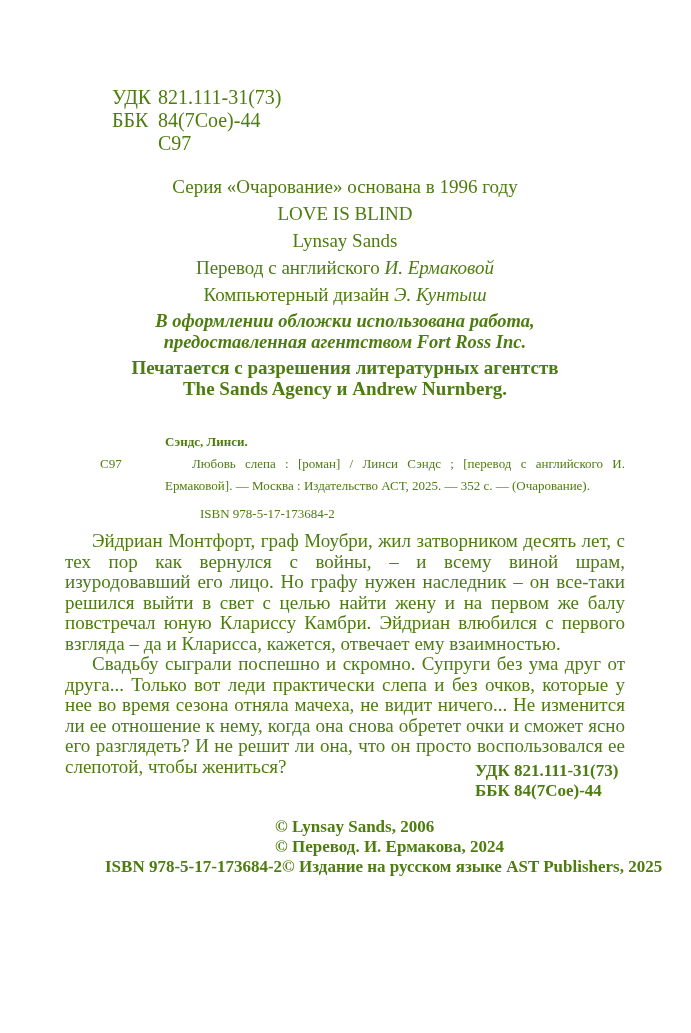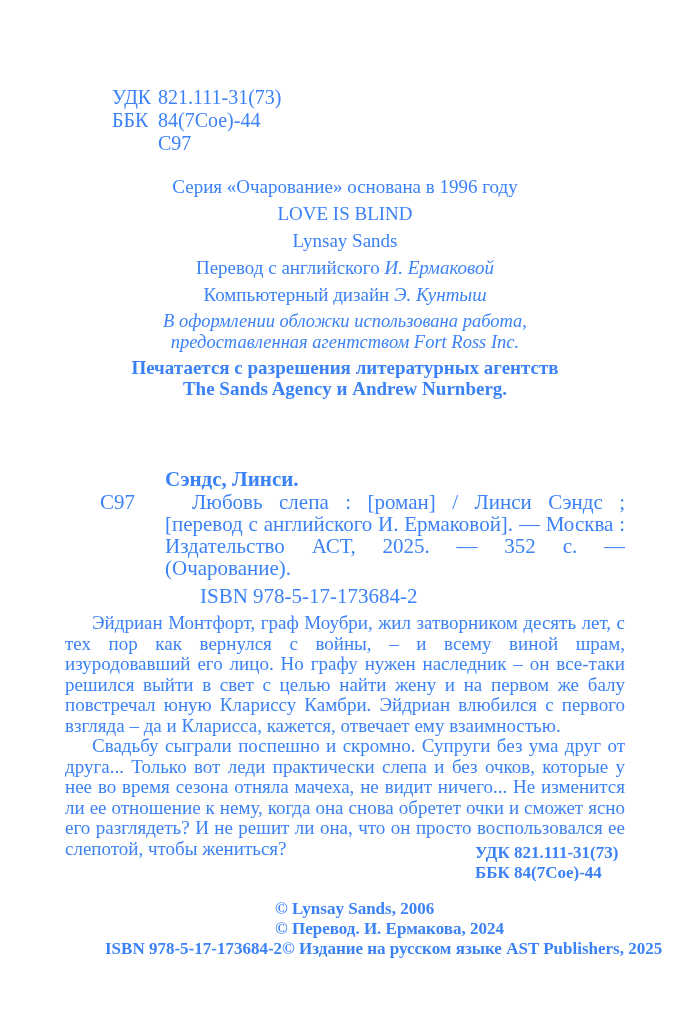--- a/index.html
+++ b/index.html
@@ -5,21 +5,21 @@
   html, body {
     margin: 0;
     padding: 0;
     background: #ffffff;
   }
   .page {
     position: relative;
     width: 691px;
     height: 1033px;
     background: #ffffff;
-    color: #3b82f6;
+    color: #4d7c0f;
     font-family: "Liberation Serif", "DejaVu Serif", serif;
     overflow: hidden;
   }
   .content {
     position: absolute;
     left: 65px;
     top: 0;
     width: 560px;
   }
 
@@ -49,32 +49,33 @@
     text-align: center;
   }
   .name-italic {
     font-style: italic;
   }
   .cover-note {
     font-style: italic;
     font-size: 18.5px;
     line-height: 21px;
     margin-top: 3px;
+    font-weight: bold;
   }
   .permission {
     font-size: 19px;
     line-height: 21px;
     margin-top: 4px;
     font-weight: bold;
   }
 
   
   .catalog-card {
-    margin-top: 69px;
-    font-size: 21px;
+    margin-top: 31px;
+    font-size: 13px;
   }
   .card-heading {
     margin-left: 100px;
     font-weight: bold;
     line-height: 23px;
   }
   .card-desc {
     position: relative;
     margin-left: 100px;
     width: 460px;

